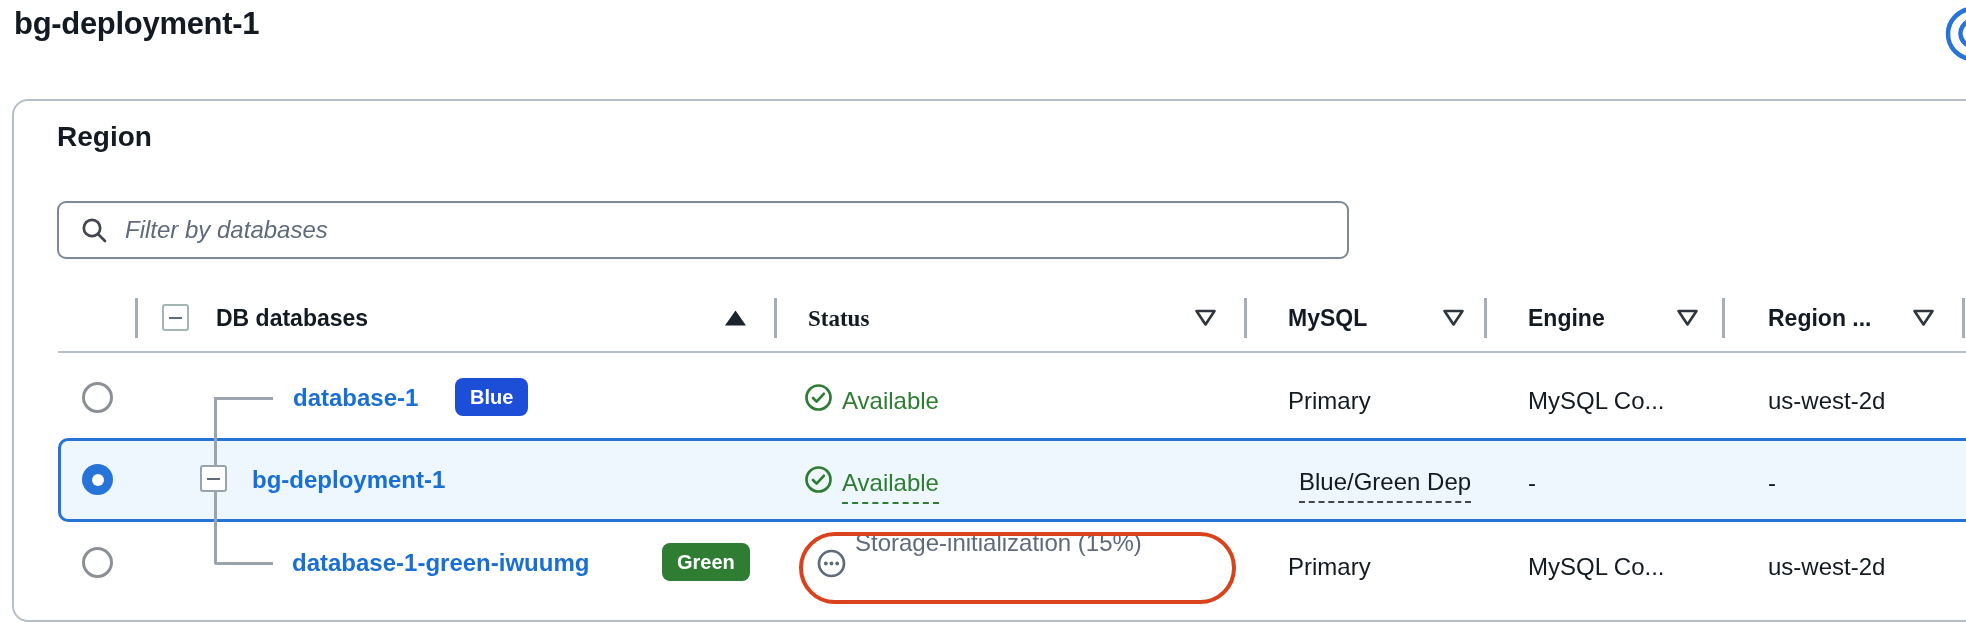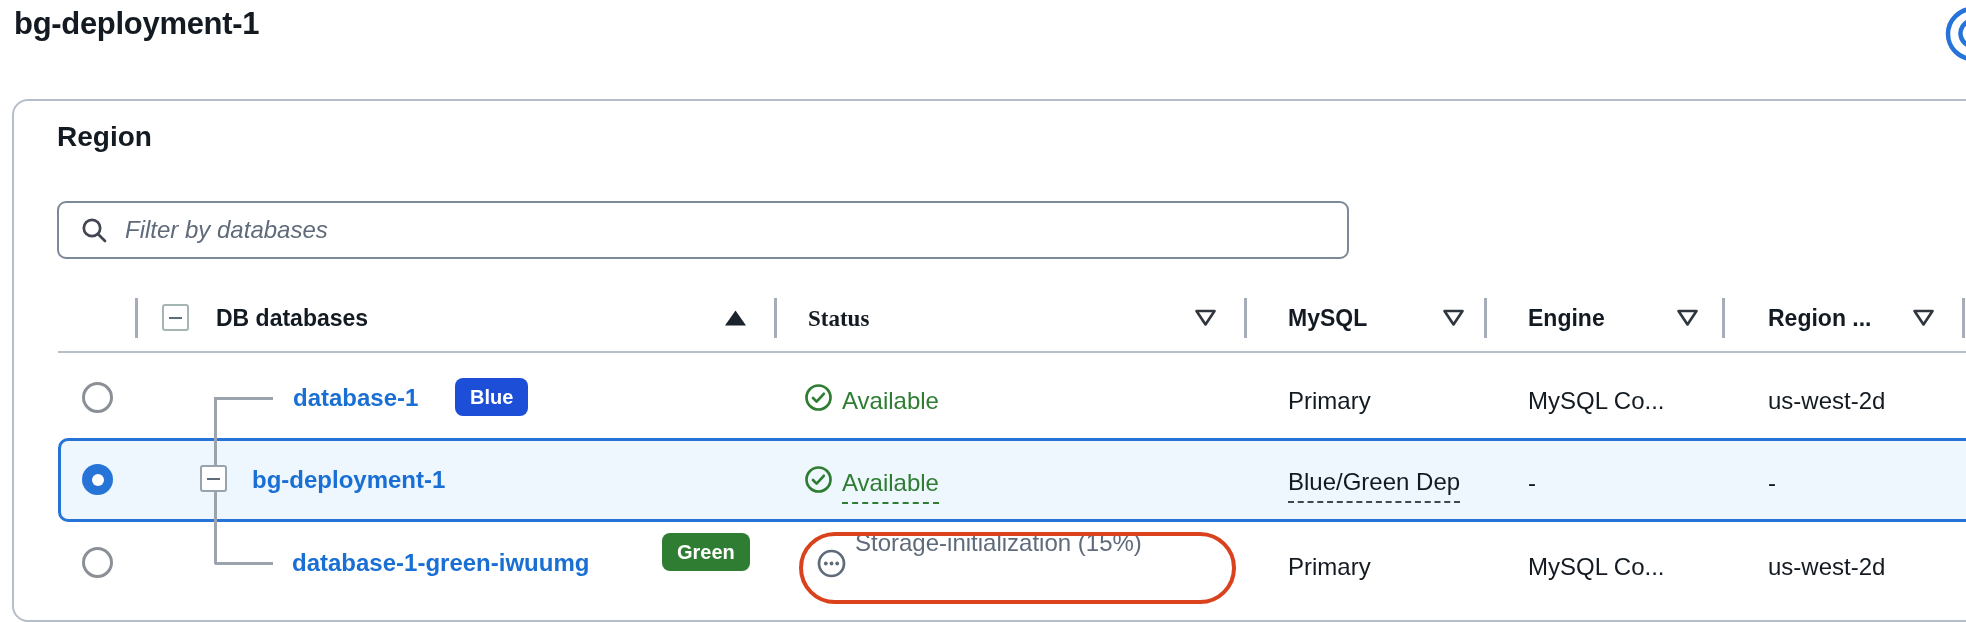--- a/index.html
+++ b/index.html
@@ -124,30 +124,30 @@
     <div>
       <button class="radio sel" style="top:363px;z-index:2;"></button>
       <button class="tree-toggle"></button>
       <a class="link" style="left:238px;top:367px;">bg-deployment-1</a>
       <svg class="icon-abs" style="left:790px;top:364px;" width="29" height="29" viewBox="0 0 29 29">
         <circle cx="14.5" cy="14.5" r="12" fill="none" stroke="#2e7d32" stroke-width="2.7"></circle>
         <path d="M9 15 l3.6 3.6 7.2-7.8" fill="none" stroke="#2e7d32" stroke-width="2.7" stroke-linecap="round" stroke-linejoin="round"></path>
       </svg>
       <span class="cell status-green" style="left:828px;top:368px;"><span class="dash-green">Available</span></span>
       <div class="role-clip">
-        <span class="cell" style="position:static;"><span class="dash-dark">Blue/Green Dep</span></span>
+        <span class="cell" style="position:static;margin-left:11px;"><span class="dash-dark">Blue/Green Dep</span></span>
       </div>
       <span class="cell" style="left:1514px;top:368px;">-</span>
       <span class="cell" style="left:1754px;top:368px;">-</span>
     </div>
 
     <div>
       <button class="radio" style="top:446px;"></button>
       <a class="link" style="left:278px;top:450px;">database-1-green-iwuumg</a>
-      <span class="badge green" style="left:648px;top:432px;">Green</span>
+      <span class="badge green" style="left:648px;top:442px;">Green</span>
       <svg class="icon-abs" style="left:802px;top:447px;" width="31" height="31" viewBox="0 0 31 31">
         <circle cx="15.5" cy="15.5" r="12.5" fill="none" stroke="#5f6b7a" stroke-width="2.7"></circle>
         <circle cx="9.8" cy="15.5" r="1.9" fill="#5f6b7a"></circle>
         <circle cx="15.5" cy="15.5" r="1.9" fill="#5f6b7a"></circle>
         <circle cx="21.2" cy="15.5" r="1.9" fill="#5f6b7a"></circle>
       </svg>
       <span class="cell status-gray" style="left:841px;top:428px;">Storage-initialization (15%)</span>
       <div class="annotation"></div>
       <span class="cell" style="left:1274px;top:452px;">Primary</span>
       <span class="cell" style="left:1514px;top:452px;">MySQL Co...</span>

